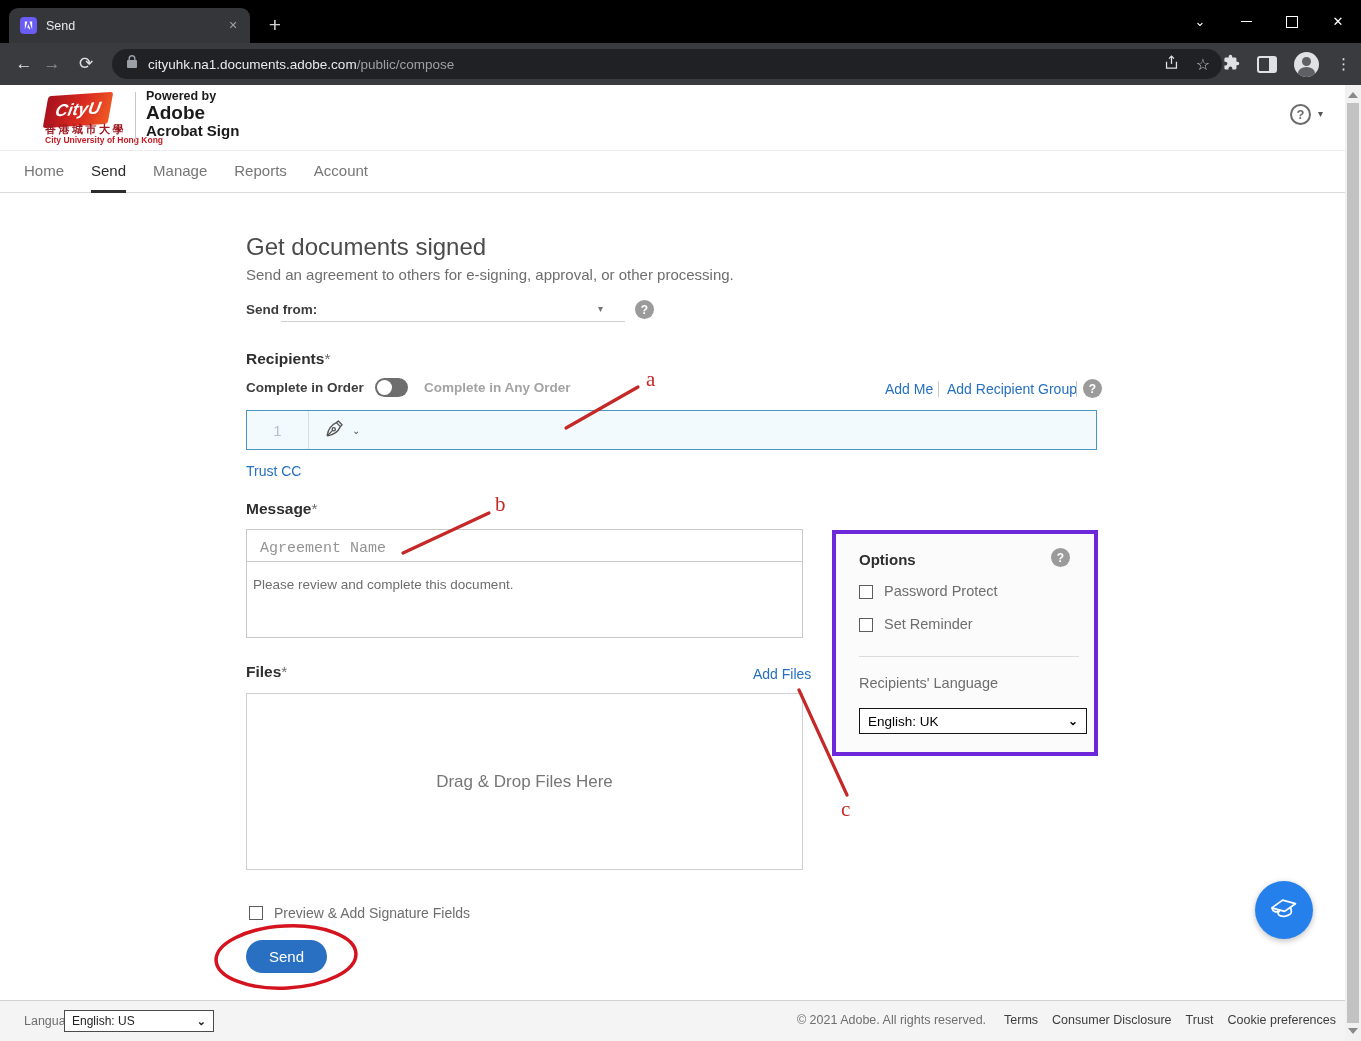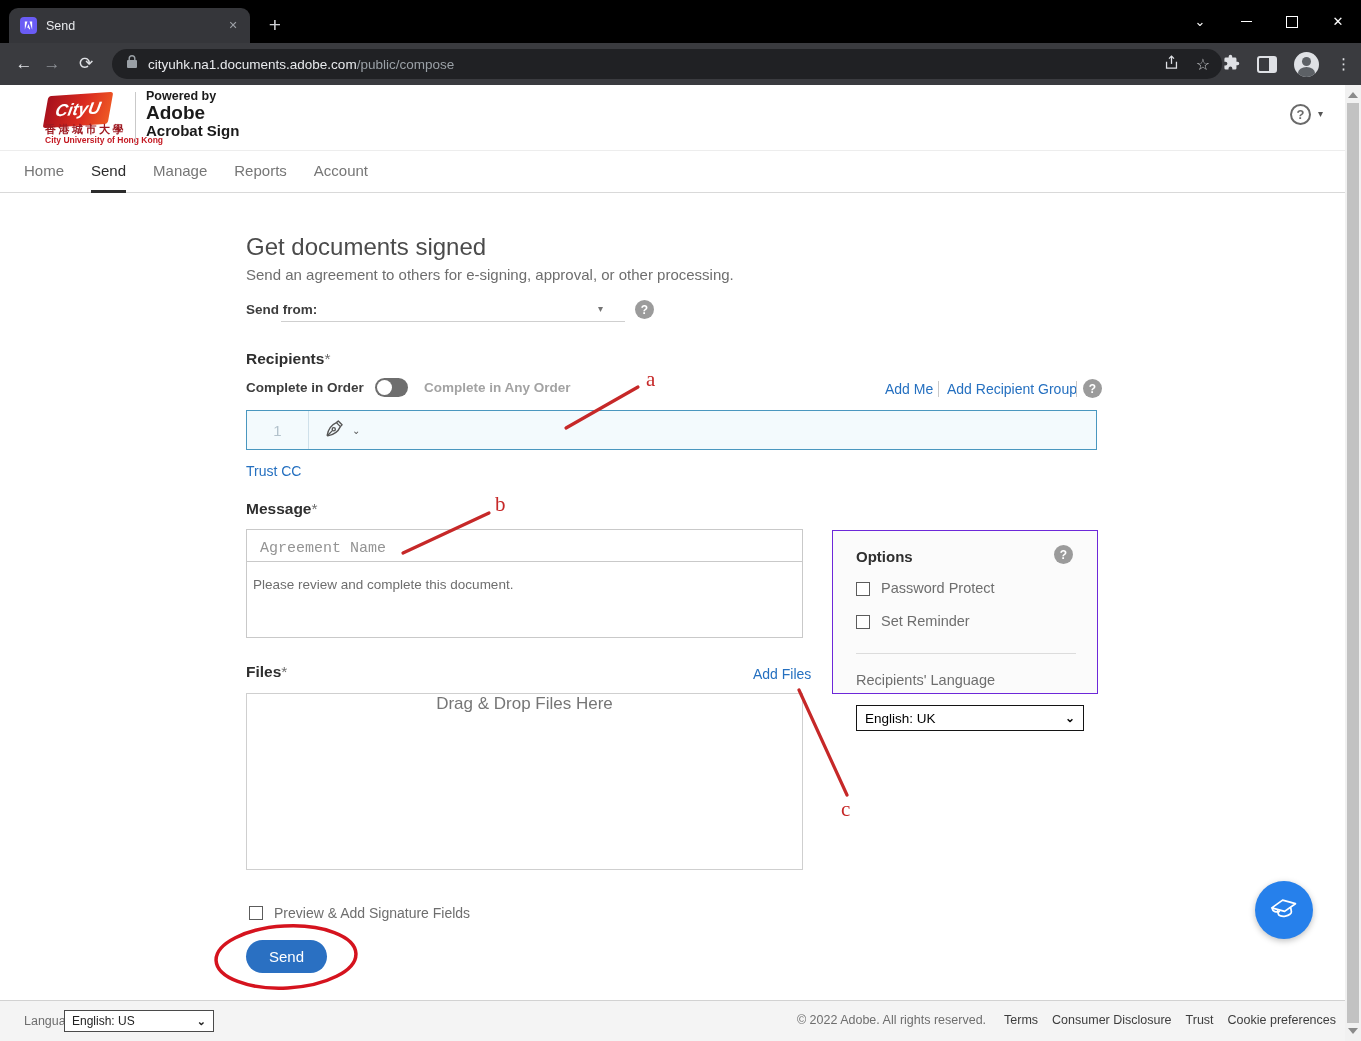--- a/index.html
+++ b/index.html
@@ -77,33 +77,33 @@
        box-sizing:border-box;display:flex;align-items:stretch}
   .num-cell{width:61px;border-right:1px solid #cfe0ea;display:flex;align-items:center;justify-content:center;
        color:#b3c2cc;font-size:15px}
   .pen-area{display:flex;align-items:center;gap:7px;padding-left:15px}
   .field{box-sizing:border-box;border:1px solid #c9c9c9;background:#fff}
   .name-input{left:246px;top:444px;width:557px;height:38px;padding:0 13px;font-size:15px;color:#333;
        font-family:Liberation Mono, monospace;outline:none}
   .name-input::placeholder{color:#949494;opacity:1}
   .msg-area{left:246px;top:476px;width:557px;height:77px;padding:14px 6px;font-size:13.5px;color:#6e6e6e;
        font-family:"Liberation Sans",sans-serif;resize:none;outline:none;line-height:1.35}
-  .opts{left:832px;top:445px;width:266px;height:164px;background:#fbfbfb;border:1px solid #6d28d9;box-sizing:border-box}
+  .opts{left:832px;top:445px;width:266px;height:226px;background:#fbfbfb;border:4px solid #6d28d9;box-sizing:border-box}
   .opt-title{left:23px;top:17px;font-size:15px;font-weight:bold;color:#2f2f2f}
   .opt-help{right:24px;top:14px}
   .opt-row{left:23px;display:flex;align-items:flex-end;gap:11px}
   .cb{width:12px;height:12px;border:1.5px solid #5c5c5c;background:#fff;flex:none}
   .opt-label{font-size:14.5px;color:#6e6e6e}
   .opt-div{left:23px;top:122px;width:220px;height:1px;background:#dcdcdc}
   .rl-label{left:23px;top:141px;font-size:14.5px;color:#6e6e6e}
   .fake-select{display:flex;align-items:center;background:#fff;box-sizing:border-box;justify-content:space-between}
   .opt-select{left:23px;top:174px;width:228px;height:26px;border:1px solid #141414;padding:0 8px;font-size:13.5px;color:#000}
   .opt-select .caret{color:#000;font-size:12px;font-weight:bold}
   .dropzone{left:246px;top:608px;width:557px;height:177px;border:1px solid #cfcfcf;box-sizing:border-box;
-       display:flex;align-items:flex-start;justify-content:center;font-size:17px;color:#767676}
+       display:flex;align-items:center;justify-content:center;font-size:17px;color:#767676}
   .preview-row{left:249px;top:820px;display:flex;align-items:center;gap:11px}
   .preview-label{font-size:14px;color:#6e6e6e}
   .send-btn{left:246px;top:855px;width:81px;height:33px;border-radius:17px;background:#2a70c2;color:#fff;
        font-size:15px;display:flex;align-items:center;justify-content:center}
   .tutorial{left:1255px;top:796px;width:58px;height:58px;border-radius:50%;background:#2680eb;
        display:flex;align-items:center;justify-content:center;box-shadow:0 2px 6px rgba(0,0,0,.25)}
   
   .footer{left:0;top:915px;width:1345px;height:41px;background:#f4f4f4;border-top:1px solid #d2d2d2}
   .ft-lang-label{left:24px;top:13px;font-size:12.5px;color:#6e6e6e}
   .ft-select{left:64px;top:9px;width:150px;height:22px;border:1px solid #4a4a4a;padding:0 7px;font-size:12px;color:#222}
@@ -284,21 +284,21 @@
     </span>
   </div>
 
   <div class="abs footer">
     <div class="abs ft-lang-label">Language</div>
     <div class="abs fake-select ft-select">
       <span>English: US</span>
       <span class="caret">⌄</span>
     </div>
     <div class="abs ft-right">
-      <span class="ft-copy">© 2022 Adobe. All rights reserved.</span>
+      <span class="ft-copy">© 2021 Adobe. All rights reserved.</span>
       <span class="ft-link">Terms</span>
       <span class="ft-link">Consumer Disclosure</span>
       <span class="ft-link">Trust</span>
       <span class="ft-link">Cookie preferences</span>
     </div>
   </div>
 
   <svg class="abs anno" width="1345" height="956">
     <line x1="566" y1="343" x2="638" y2="302" stroke="#c62828" stroke-width="3.2" stroke-linecap="round"></line>
     <text x="646" y="301" font-family="Liberation Serif, serif" font-size="21" fill="#c62828">a</text>

